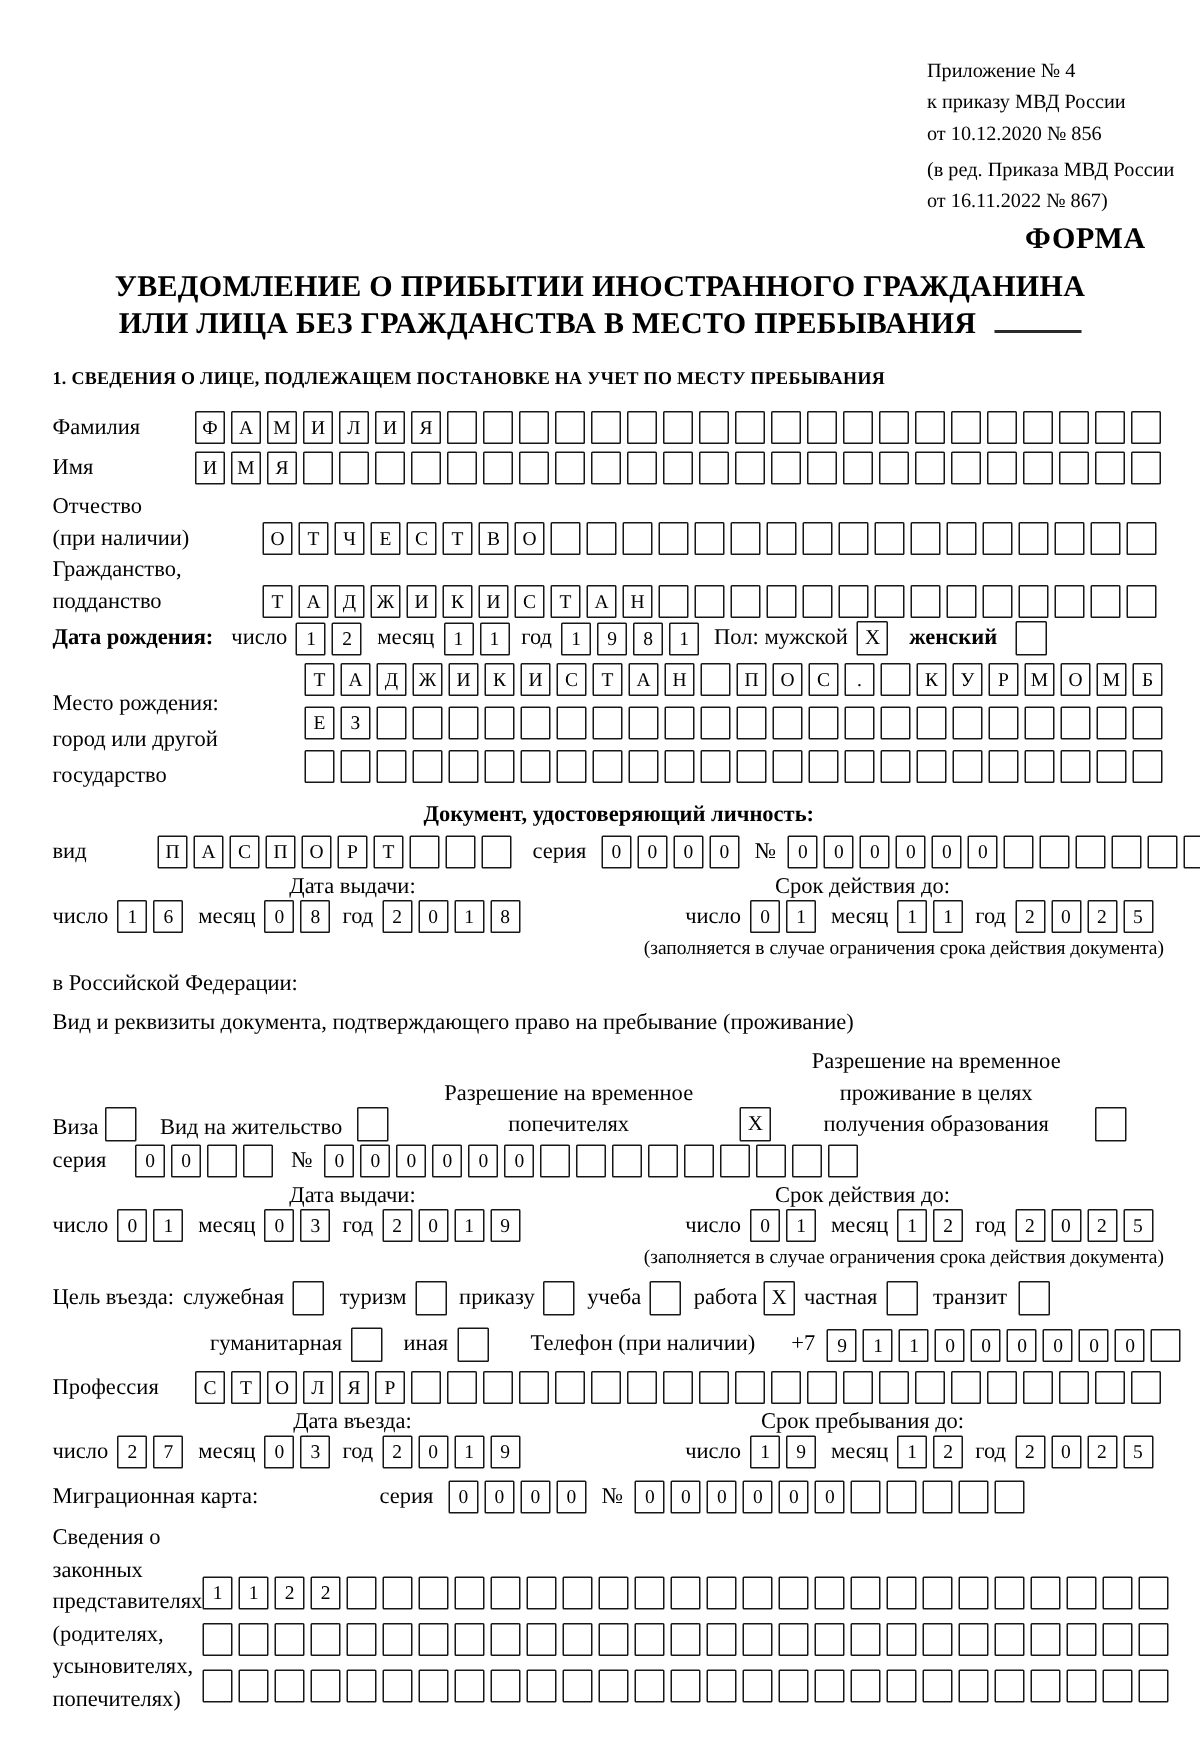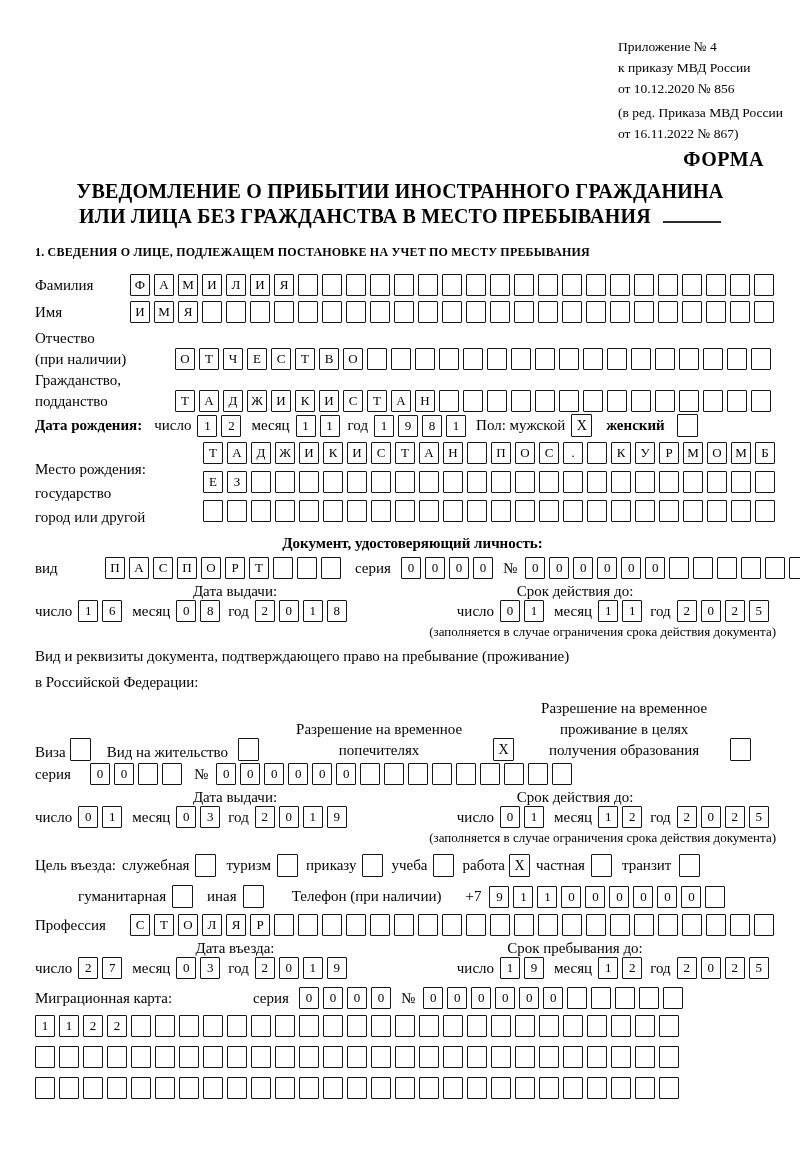--- a/index.html
+++ b/index.html
@@ -234,22 +234,22 @@
         </div>
       <span class="lab mr6">Пол: мужской</span>
       <span class="cbox">X</span>
       <span class="lab ml14 mr12">женский</span>
       <span class="cbox"></span>
     </div>
 
     <div class="rowtop mt5">
       <div class="bp-labels">
         <div>Место рождения:</div>
+        <div>город или другой</div>
         <div>государство</div>
-        <div>город или другой</div>
       </div>
       <div class="bp-rows">
         <div class="cells">
             <span class="cell">Т</span>
             <span class="cell">А</span>
             <span class="cell">Д</span>
             <span class="cell">Ж</span>
             <span class="cell">И</span>
             <span class="cell">К</span>
             <span class="cell">И</span>
@@ -407,22 +407,22 @@
             <span class="cell">2</span>
             <span class="cell">0</span>
             <span class="cell">2</span>
             <span class="cell">5</span>
           </div>
       </div>
     </div>
 
     <div class="note">(заполняется в случае ограничения срока действия документа)</div>
 
+    <div class="intro">в Российской Федерации:</div>
     <div class="intro">Вид и реквизиты документа, подтверждающего право на пребывание (проживание)</div>
-    <div class="intro">в Российской Федерации:</div>
 
     <div class="rowtop mt6">
       <span class="lab mr4">Виза</span>
       <span class="cbox"></span>
       <span class="lab ml16 mr10">Вид на жительство</span>
       <span class="cbox"></span>
       <span class="optlines ml14 mr8" style="width:212px">
         <span>Разрешение на временное</span><br>
         <span>попечителях</span>
       </span>
@@ -522,21 +522,21 @@
       <span class="lab ml8 mr6">учеба</span>
       <span class="cbox"></span>
       <span class="lab ml8 mr4">работа</span>
       <span class="cbox">X</span>
       <span class="lab ml6 mr6">частная</span>
       <span class="cbox"></span>
       <span class="lab ml10 mr8">транзит</span>
       <span class="cbox"></span>
     </div>
 
-    <div class="row mt8" style="margin-left:43px">
+    <div class="row mt8" style="margin-left:105px">
       <span class="lab mr6">гуманитарная</span>
       <span class="cbox"></span>
       <span class="lab ml14 mr6">иная</span>
       <span class="cbox"></span>
       <span class="lab" style="margin-left:28px;margin-right:24px">Телефон (при наличии)</span>
       <span class="lab mr8">+7</span>
       <div class="cells">
           <span class="cell">9</span>
           <span class="cell">1</span>
           <span class="cell">1</span>
@@ -648,20 +648,28 @@
           <span class="cell">0</span>
           <span class="cell"></span>
           <span class="cell"></span>
           <span class="cell"></span>
           <span class="cell"></span>
           <span class="cell"></span>
         </div>
     </div>
 
     <div class="rowtop mt6">
+      <div class="lr-labels">
+        <div>Сведения о</div>
+        <div>законных</div>
+        <div>представителях</div>
+        <div>(родителях,</div>
+        <div>усыновителях,</div>
+        <div>попечителях)</div>
+      </div>
       <div class="lr-rows">
         <div class="cells">
             <span class="cell">1</span>
             <span class="cell">1</span>
             <span class="cell">2</span>
             <span class="cell">2</span>
             <span class="cell"></span>
             <span class="cell"></span>
             <span class="cell"></span>
             <span class="cell"></span>

